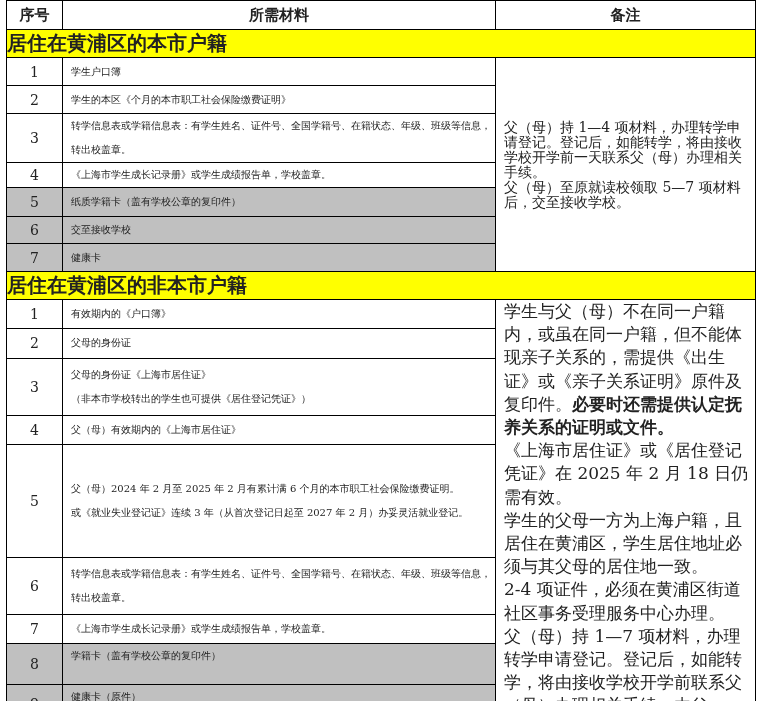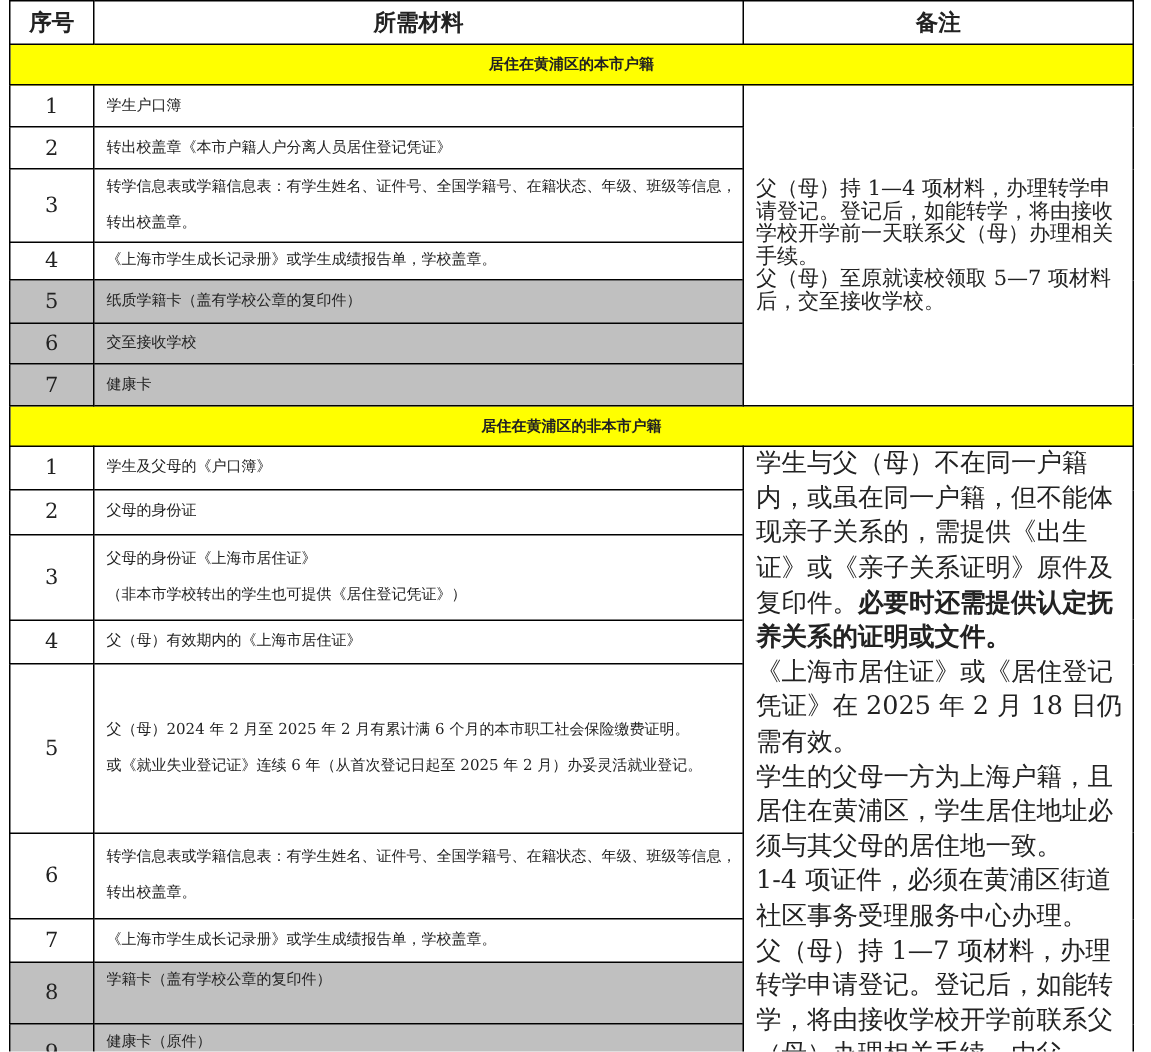--- a/index.html
+++ b/index.html
@@ -2,21 +2,21 @@
 <html><head>
 <meta charset="utf-8">
 <style>
   html, body { margin: 0; padding: 0; background: #ffffff; }
   body { width: 767px; height: 701px; position: relative; overflow: hidden;
          font-family: "DejaVu Serif", "Liberation Serif", serif; color: #222; }
   .tbl { position: absolute; left: 6px; top: 0; width: 749px; border-collapse: collapse; table-layout: fixed; }
   .tbl td, .tbl th { border: 1.5px solid #000; padding: 0; vertical-align: middle; }
   .tbl th { font-weight: bold; font-size: 15px; text-align: center; height: 28px; background: #fff;
             font-family: "DejaVu Sans", "Liberation Sans", sans-serif; }
-  .sec td { background: #ffff00; text-align: center; font-size: 10px; height: 26px;
+  .sec td { background: #ffff00; font-size: 20px; height: 26px;
             font-family: "DejaVu Sans", "Liberation Sans", sans-serif; font-weight: bold; }
   .num { text-align: center; font-size: 14px; }
   .mat { font-size: 10px; padding-left: 8px !important; line-height: 24px; }
   .gray td.num, .gray td.mat { background: #c0c0c0; }
   .note1 { font-size: 14px; line-height: 15px; padding: 0 6px 0 8px !important; vertical-align: middle; }
   .note2 { font-size: 17px; line-height: 23.2px; padding: 0 4px 0 8px !important; vertical-align: top !important; }
   .note2 b { font-weight: bold; }
   .para { display: block; }
 </style>
 </head>
@@ -41,21 +41,21 @@
   <tr style="height:28px">
     <td class="num">1</td>
     <td class="mat">学生户口簿</td>
     <td class="note1" rowspan="7">
       <span class="para">父（母）持 1—4 项材料，办理转学申请登记。登记后，如能转学，将由接收学校开学前一天联系父（母）办理相关手续。</span>
       <span class="para">父（母）至原就读校领取 5—7 项材料后，交至接收学校。</span>
     </td>
   </tr>
   <tr style="height:28px">
     <td class="num">2</td>
-    <td class="mat">转出校盖章《本市户籍人户分离人员居住登记凭证》</td>
+    <td class="mat">学生的本区《个月的本市职工社会保险缴费证明》</td>
   </tr>
   <tr style="height:49px">
     <td class="num">3</td>
     <td class="mat">转学信息表或学籍信息表：有学生姓名、证件号、全国学籍号、在籍状态、年级、班级等信息， 转出校盖章。</td>
   </tr>
   <tr style="height:25px">
     <td class="num">4</td>
     <td class="mat">《上海市学生成长记录册》或学生成绩报告单，学校盖章。</td>
   </tr>
   <tr class="gray" style="height:29px">
@@ -69,26 +69,26 @@
   <tr class="gray" style="height:28px">
     <td class="num">7</td>
     <td class="mat">健康卡</td>
   </tr>
 
   <tr class="sec">
     <td colspan="3">居住在黄浦区的非本市户籍</td>
   </tr>
   <tr style="height:24px">
     <td class="num">1</td>
-    <td class="mat">学生及父母的《户口簿》</td>
+    <td class="mat">有效期内的《户口簿》</td>
     <td class="note2" rowspan="10">
       <span class="para"><span>学生与父（母）不在同一户籍内，或虽在同一户籍，但不能体现亲子关系的，需提供《出生证》或《亲子关系证明》原件及复印件。</span><b>必要时还需提供认定抚养关系的证明或文件。</b></span>
       <span class="para">《上海市居住证》或《居住登记凭证》在 2025 年 2 月 18 日仍需有效。</span>
       <span class="para">学生的父母一方为上海户籍，且居住在黄浦区，学生居住地址必须与其父母的居住地一致。</span>
-      <span class="para">1-4 项证件，必须在黄浦区街道社区事务受理服务中心办理。</span>
+      <span class="para">2-4 项证件，必须在黄浦区街道社区事务受理服务中心办理。</span>
       <span class="para">父（母）持 1—7 项材料，办理转学申请登记。登记后，如能转学，将由接收学校开学前联系父（母）办理相关手续。由父（母）至原就读校领取 8—10 项材料后，交至接收学校。</span>
     </td>
   </tr>
   <tr style="height:25px">
     <td class="num">2</td>
     <td class="mat">父母的身份证</td>
   </tr>
   <tr style="height:49px">
     <td class="num">3</td>
     <td class="mat">
@@ -97,21 +97,21 @@
     </td>
   </tr>
   <tr style="height:24px">
     <td class="num">4</td>
     <td class="mat">父（母）有效期内的《上海市居住证》</td>
   </tr>
   <tr style="height:96px">
     <td class="num">5</td>
     <td class="mat">
       <span class="para">父（母）2024 年 2 月至 2025 年 2 月有累计满 6 个月的本市职工社会保险缴费证明。</span>
-      <span class="para">或《就业失业登记证》连续 6 年（从首次登记日起至 2025 年 2 月）办妥灵活就业登记。</span>
+      <span class="para">或《就业失业登记证》连续 3 年（从首次登记日起至 2027 年 2 月）办妥灵活就业登记。</span>
     </td>
   </tr>
   <tr style="height:49px">
     <td class="num">6</td>
     <td class="mat">转学信息表或学籍信息表：有学生姓名、证件号、全国学籍号、在籍状态、年级、班级等信息， 转出校盖章。</td>
   </tr>
   <tr style="height:25px">
     <td class="num">7</td>
     <td class="mat">《上海市学生成长记录册》或学生成绩报告单，学校盖章。</td>
   </tr>

